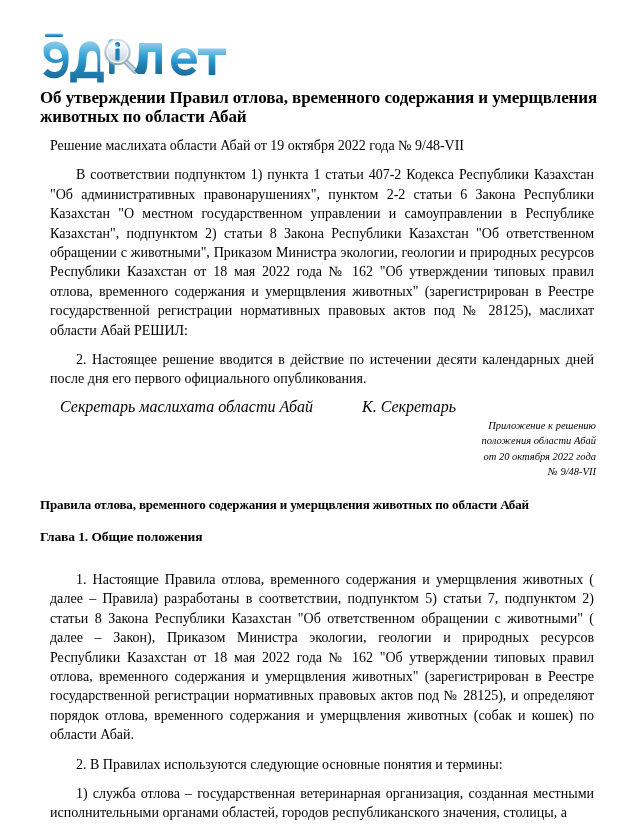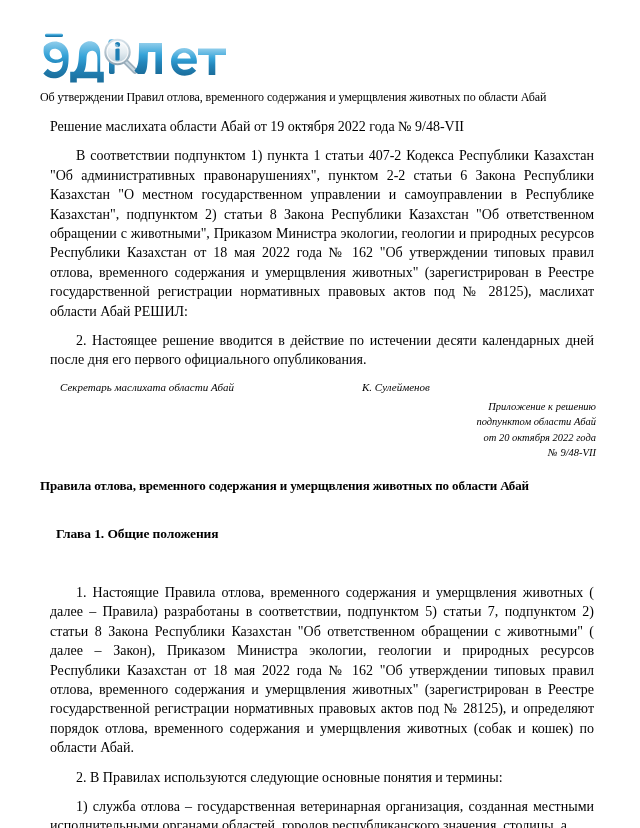--- a/index.html
+++ b/index.html
@@ -37,22 +37,22 @@
 
   
   .doc {
     position: absolute;
     left: 40px;
     top: 88px;
     width: 564px;
   }
 
   .h-title {
-    font-size: 12px;
-    font-weight: normal;
+    font-size: 17px;
+    font-weight: bold;
     line-height: 19px;
     text-align: left;
     margin: 0 0 8px 0;
     letter-spacing: -0.1px;
   }
 
   .p {
     font-size: 14px;
     line-height: 19.4px;
     text-align: justify;
@@ -62,21 +62,21 @@
   }
   .p.indent { text-indent: 26px; }
   .p.noindent { text-indent: 0; }
   .spacer-14 { height: 14px; }
   .spacer-16 { height: 16px; }
 
   
   .sig-row {
     position: relative;
     font-style: italic;
-    font-size: 11px;
+    font-size: 16px;
     line-height: 15px;
     margin-top: 10px;
     height: 16px;
   }
   .sig-left {
     position: absolute;
     left: 20px;
     top: 0;
     white-space: nowrap;
   }
@@ -102,21 +102,21 @@
     font-size: 13px;
     font-weight: bold;
     line-height: 18px;
     margin: 0;
     letter-spacing: -0.15px;
   }
   .h-chapter {
     font-size: 13.5px;
     font-weight: bold;
     line-height: 18px;
-    margin: 16px;
+    margin: 0;
     letter-spacing: -0.1px;
   }
 </style>
 </head>
 <body>
 
 <div class="page">
 
   <div class="logo-wrap">
     <svg class="logo-svg" width="200" height="56" viewBox="0 0 200 56" xmlns="http://www.w3.org/2000/svg">
@@ -185,26 +185,26 @@
 
     <p class="p noindent">Решение маслихата области Абай от 19 октября 2022 года № 9/48-VII</p>
 
     <p class="p indent">В соответствии подпунктом 1) пункта 1 статьи 407-2 Кодекса Республики Казахстан "Об административных правонарушениях", пунктом 2-2 статьи 6 Закона Республики Казахстан "О местном государственном управлении и самоуправлении в Республике Казахстан", подпунктом 2) статьи 8 Закона Республики Казахстан "Об ответственном обращении с животными", Приказом Министра экологии, геологии и природных ресурсов Республики Казахстан от 18 мая 2022 года № 162 "Об утверждении типовых правил отлова, временного содержания и умерщвления животных" (зарегистрирован в Реестре государственной регистрации нормативных правовых актов под № 28125), маслихат области Абай РЕШИЛ:</p>
 
 
     <p class="p indent">2. Настоящее решение вводится в действие по истечении десяти календарных дней после дня его первого официального опубликования.</p>
 
     <div class="sig-row">
       <span class="sig-left">Секретарь маслихата области Абай</span>
-      <span class="sig-right">К. Сулейменов</span>
+      <span class="sig-right">К. Секретарь</span>
     </div>
 
     <div class="appendix">
       <div>Приложение к решению</div>
-      <div>подпунктом области Абай</div>
+      <div>положения области Абай</div>
       <div>от 20 октября 2022 года</div>
       <div>№ 9/48-VII</div>
     </div>
 
     <div class="spacer-16"></div>
 
     <h2 class="h-section">Правила отлова, временного содержания и умерщвления животных по области Абай</h2>
 
     <div class="spacer-14"></div>
 

